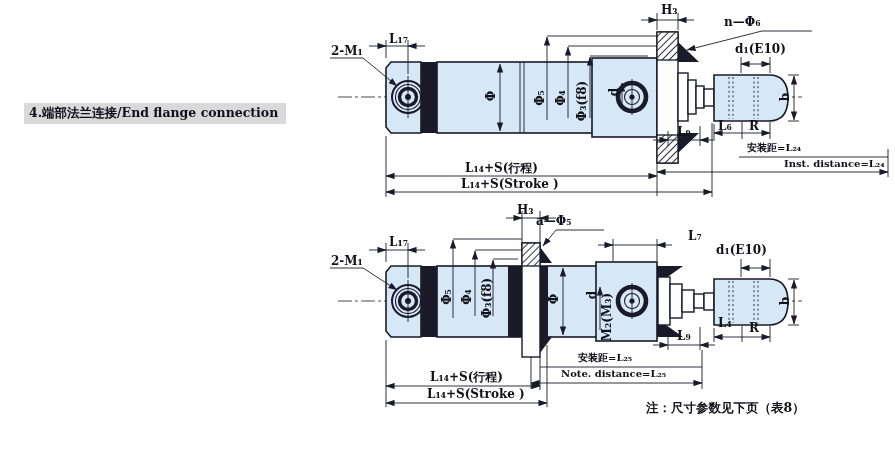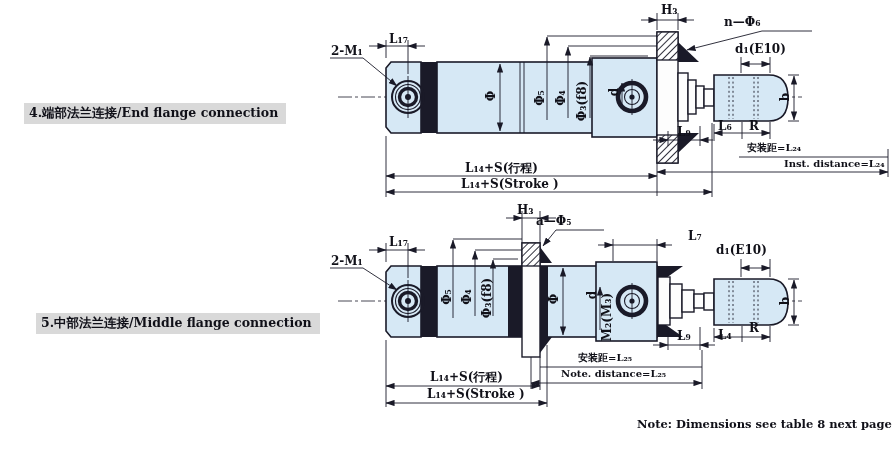--- a/index.html
+++ b/index.html
@@ -226,21 +226,20 @@
         <line class="thin" x1="386" y1="340" x2="386" y2="407"></line>
         <line class="thin" x1="540" y1="357" x2="540" y2="390"></line>
         <line class="thin" x1="547" y1="345" x2="547" y2="407"></line>
         <line class="thin" x1="386" y1="386" x2="540" y2="386" marker-start="url(#ar)" marker-end="url(#ar)"></line>
         <line class="thin" x1="386" y1="403" x2="547" y2="403" marker-start="url(#ar)" marker-end="url(#ar)"></line>
       </g>
     </g>
   </svg>
 
   <div class="section-label" style="left:24px; top:103px;">4.端部法兰连接/End flange connection</div>
-  <div class="section-label" style="left:36px; top:313px;">5.中部法兰连接/Middle flange connection</div>
 
   <span class="dim" style="left:331px; top:45px;">2-M₁</span>
   <span class="dim" style="left:389px; top:33px;">L₁₇</span>
   <span class="dim" style="left:661px; top:4px;">H₃</span>
   <span class="dim" style="left:724px; top:16px;">n—Φ₆</span>
   <span class="dim" style="left:735px; top:43px;">d₁(E10)</span>
   <span class="dim rot" style="left:491px; top:96px;">Φ</span>
   <span class="dim rot" style="left:540px; top:98px;">Φ₅</span>
   <span class="dim rot" style="left:561px; top:98px;">Φ₄</span>
   <span class="dim rot" style="left:582px; top:101px;">Φ₃(f8)</span>
@@ -260,23 +259,23 @@
   <span class="dim" style="left:331px; top:255px;">2-M₁</span>
   <span class="dim" style="left:389px; top:236px;">L₁₇</span>
   <span class="dim rot" style="left:447px; top:297px;">Φ₅</span>
   <span class="dim rot" style="left:467px; top:297px;">Φ₄</span>
   <span class="dim rot" style="left:487px; top:298px;">Φ₃(f8)</span>
   <span class="dim rot" style="left:554px; top:299px;">Φ</span>
   <span class="dim rot" style="left:592px; top:295px;">d</span>
   <span class="dim rot" style="left:607px; top:317px;">M₂(M₃)</span>
   <span class="dim" style="left:716px; top:244px;">d₁(E10)</span>
   <span class="dim" style="left:677px; top:330px;">L₉</span>
-  <span class="dim" style="left:718px; top:329px;">L₄</span>
+  <span class="dim" style="left:718px; top:317px;">L₄</span>
   <span class="dim" style="left:749px; top:322px;">R</span>
   <span class="dim rot" style="left:785px; top:301px;">b</span>
   <span class="dim inst" style="left:578px; top:353px;">安装距=L₂₅</span>
   <span class="dim inst" style="left:561px; top:369px;">Note. distance=L₂₅</span>
   <span class="dim" style="left:430px; top:371px;">L₁₄+S(行程)</span>
   <span class="dim" style="left:427px; top:388px;">L₁₄+S(Stroke )</span>
 
-  <span class="note-en" style="left:637px; top:417px;">Note: Dimensions see table 8 next page</span>
+  <span class="note-cn" style="left:646px; top:400px;">注：尺寸参数见下页（表8）</span>
 
 </div>
 
 </body></html>

